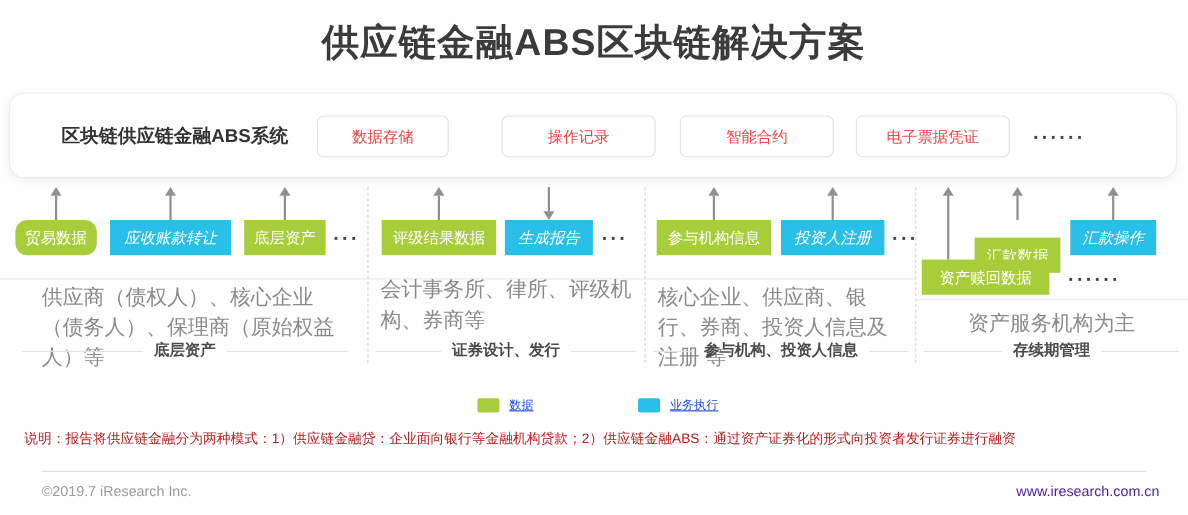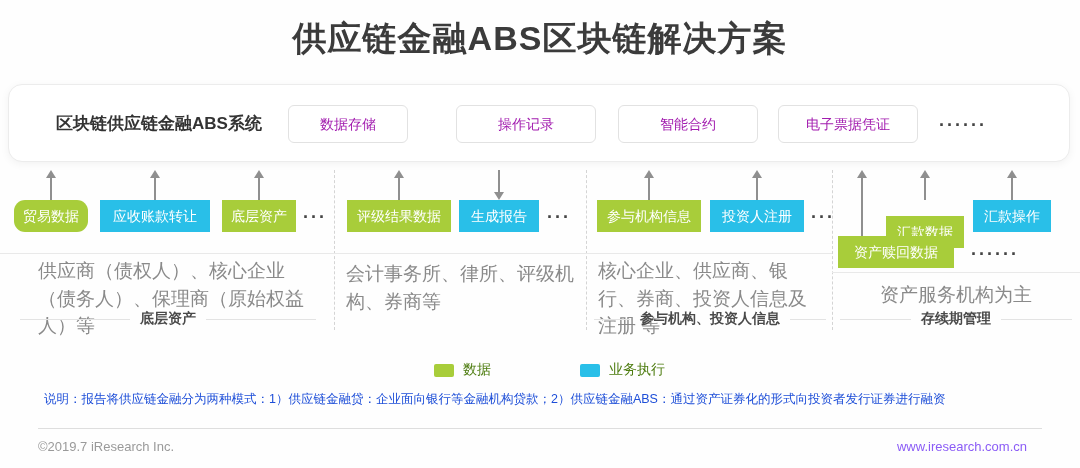--- a/index.html
+++ b/index.html
@@ -8,28 +8,28 @@
   .page{position:relative;width:1080px;height:468px;background:#fefefe;overflow:hidden;}
 
   .title{position:absolute;top:16px;left:0;width:1080px;text-align:center;
          font-size:34px;font-weight:700;color:#3b3b3b;letter-spacing:1px;}
 
   .sysbar{position:absolute;left:8px;top:84px;width:1062px;height:78px;background:#fff;
           border:1px solid #ececec;border-radius:14px;box-shadow:0 2px 8px rgba(0,0,0,.05);}
   .sysbar-label{position:absolute;left:47px;top:0;height:78px;line-height:78px;
                 font-size:17px;font-weight:700;color:#333;}
   .module{position:absolute;top:20px;height:38px;line-height:36px;text-align:center;
-          border:1px solid #e2e2e2;border-radius:6px;background:#fff;color:#a21caf;font-size:14px;}
+          border:1px solid #e2e2e2;border-radius:6px;background:#fff;color:#ef4444;font-size:14px;}
 
   .dots{position:absolute;font-weight:700;color:#444;font-size:18px;letter-spacing:2px;line-height:18px;}
 
   .chip{position:absolute;height:32px;line-height:32px;text-align:center;color:#fff;
         font-size:14px;font-weight:500;}
   .chip.g{background:var(--green);}
-  .chip.b{background:var(--blue);}
+  .chip.b{background:var(--blue);font-style:italic;}
 
   .arr{position:absolute;width:2px;background:var(--arrow);}
   .arr::before{content:"";position:absolute;left:-4px;top:-8px;
                border-left:5px solid transparent;border-right:5px solid transparent;
                border-bottom:8px solid var(--arrow);}
   .arr.down::before{display:none;}
   .arr.down::after{content:"";position:absolute;left:-4px;bottom:-8px;
                border-left:5px solid transparent;border-right:5px solid transparent;
                border-top:8px solid var(--arrow);}
 
@@ -37,27 +37,27 @@
   .hline{position:absolute;height:1px;background:#e9e9e9;}
 
   .desc{position:absolute;font-size:19px;color:#8a8a8a;line-height:1.45;}
 
   .cat{position:absolute;display:flex;align-items:center;gap:10px;}
   .cat-text{font-size:14px;font-weight:700;color:#4a4a4a;white-space:nowrap;}
   .cat-line{flex:1;height:1px;background:#e3e3e3;}
 
   .legend-item{position:absolute;display:flex;align-items:center;gap:9px;}
   .swatch{width:20px;height:13px;border-radius:2px;}
-  .legend-label{font-size:14px;color:#4d7c0f;}
+  .legend-label{font-size:11px;color:#1d4ed8;text-decoration:underline;}
 
-  .notes{position:absolute;left:44px;top:391px;width:1010px;font-size:12.5px;
-         color:#1d4ed8;line-height:17px;}
+  .notes{position:absolute;left:22px;top:391px;width:1010px;font-size:12.5px;
+         color:#b91c1c;line-height:17px;}
   .divider{position:absolute;left:38px;top:428px;width:1004px;height:1px;background:#dedede;}
   .footer-left{position:absolute;left:38px;top:439px;font-size:13px;color:#9a9a9a;}
-  .footer-right{position:absolute;right:53px;top:439px;font-size:13px;color:#8b5cf6;}
+  .footer-right{position:absolute;right:26px;top:439px;font-size:13px;color:#4c1d95;}
 </style>
 </head>
 <body>
 
 <div class="page">
 
   <h1 class="title">供应链金融ABS区块链解决方案</h1>
 
   <div class="sysbar">
     <div class="sysbar-label">区块链供应链金融ABS系统</div>
@@ -103,27 +103,32 @@
   <div class="chip b" style="left:973px;top:200px;width:78px;">汇款操作</div>
   <div class="chip g" style="left:838px;top:236px;width:116px;">资产赎回数据</div>
   <div class="dots" style="left:971px;top:245px;">······</div>
 
   <div class="hline" style="left:0;top:253px;width:334px;"></div>
   <div class="hline" style="left:334px;top:253px;width:252px;"></div>
   <div class="hline" style="left:586px;top:253px;width:246px;"></div>
   <div class="hline" style="left:832px;top:272px;width:248px;"></div>
 
   <div class="desc" style="left:38px;top:257px;width:282px;">供应商（债权人）、核心企业（债务人）、保理商（原始权益人）等</div>
-  <div class="desc" style="left:346px;top:260px;width:234px;">会计事务所、律所、评级机构、券商等</div>
+  <div class="desc" style="left:346px;top:250px;width:234px;">会计事务所、律所、评级机构、券商等</div>
   <div class="desc" style="left:598px;top:257px;width:226px;">核心企业、供应商、银行、券商、投资人信息及注册 等</div>
   <div class="desc" style="left:832px;top:281px;width:248px;text-align:center;">资产服务机构为主</div>
 
   <div class="cat" style="left:20px;top:310px;width:296px;">
     <span class="cat-line"></span>
     <span class="cat-text">底层资产</span>
+    <span class="cat-line"></span>
+  </div>
+  <div class="cat" style="left:342px;top:310px;width:236px;">
+    <span class="cat-line"></span>
+    <span class="cat-text">证券设计、发行</span>
     <span class="cat-line"></span>
   </div>
   <div class="cat" style="left:594px;top:310px;width:232px;">
     <span class="cat-line"></span>
     <span class="cat-text">参与机构、投资人信息</span>
     <span class="cat-line"></span>
   </div>
   <div class="cat" style="left:840px;top:310px;width:232px;">
     <span class="cat-line"></span>
     <span class="cat-text">存续期管理</span>

